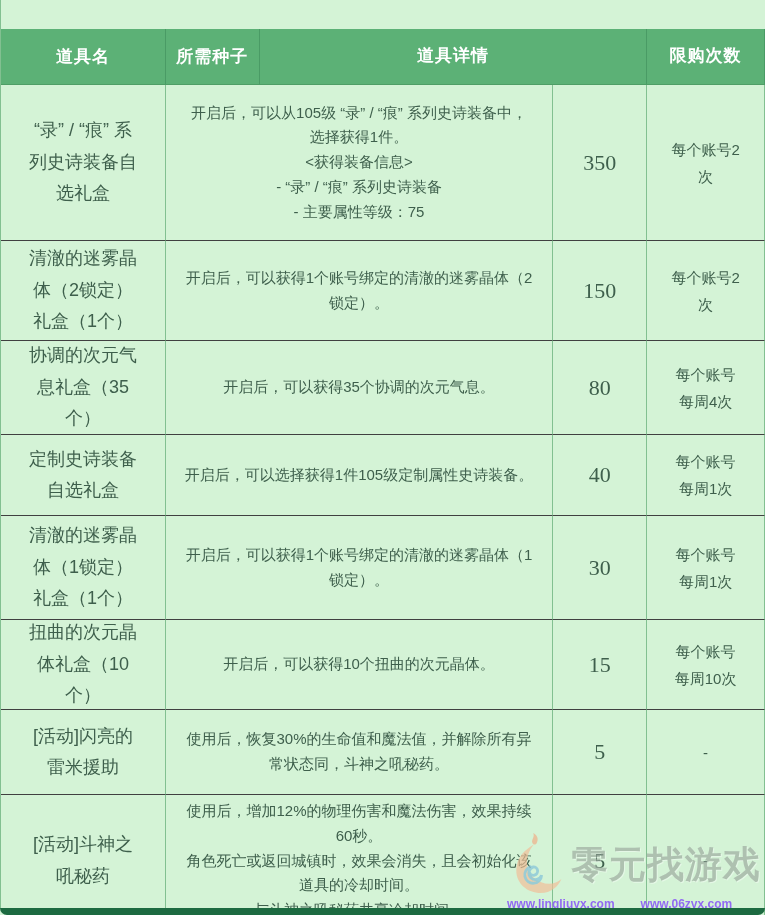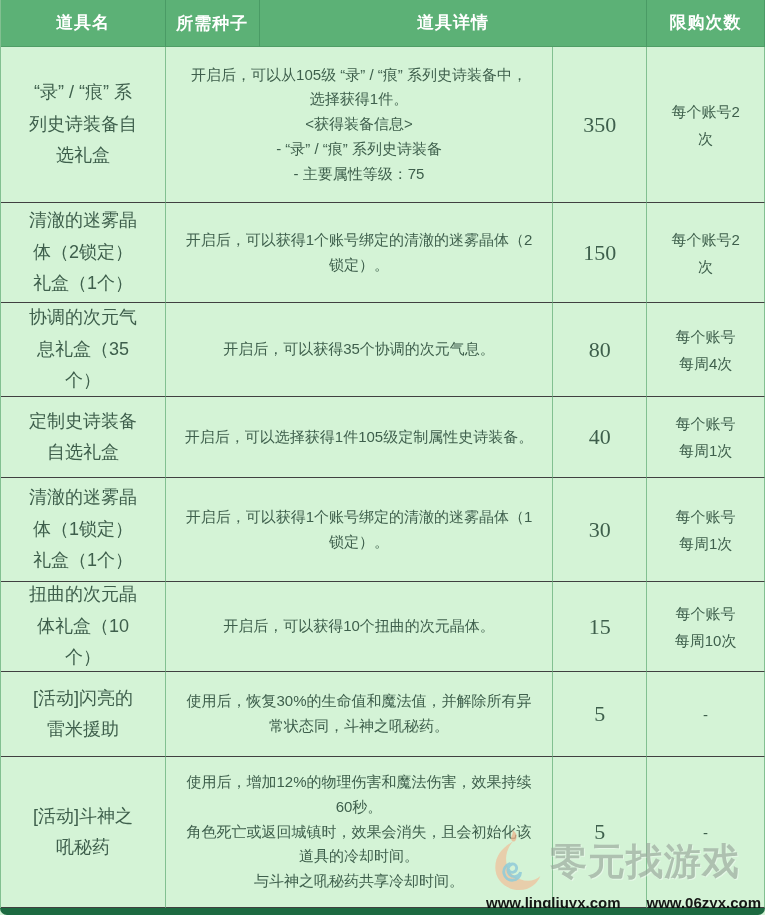--- a/index.html
+++ b/index.html
@@ -27,21 +27,21 @@
     display: flex;
     align-items: center;
     justify-content: center;
     text-align: center;
     overflow: hidden;
   }
   .c-name  { width: 165px; padding: 4px 24px; line-height: 1.75; font-size: 18px; }
   .c-detail{ width: 388px; padding: 4px 18px; line-height: 1.65; font-size: 15px; white-space: pre-line; }
   .c-seeds { width: 94px;  padding: 4px 6px;  font-size: 22px; font-family: "Liberation Serif", serif; }
   .c-limit { width: 118px; padding: 4px 10px; line-height: 1.8; font-size: 15px; white-space: pre-line; }
-  .thead { background: #5cb176; height: 47px; }
+  .thead { background: #5cb176; height: 56px; margin-top: 29px; }
   .thead .cell {
     border-right: 1px solid rgba(20, 90, 50, 0.25);
     border-bottom: 1px solid #4f9e66;
     color: #ffffff;
     font-weight: bold;
     font-size: 17px;
     letter-spacing: 1px;
     font-family: "Liberation Sans", sans-serif;
   }
   .bottom-bar {
@@ -69,23 +69,23 @@
     opacity: 0.65;
     letter-spacing: 1px;
     line-height: 1;
     text-shadow: 1px 1px 0 rgba(255,255,255,0.6);
   }
   .wm-logo { width: 58px; height: 62px; opacity: 0.8; }
   .wm-urls {
     display: flex;
     gap: 26px;
     margin-top: 2px;
-    font-size: 15px;
+    font-size: 12px;
     font-weight: bold;
-    color: #000000;
+    color: #8b5cf6;
     opacity: 0.9;
   }
 </style>
 </head>
 <body>
 
 <div class="page">
 
   <div class="tbl">
 

